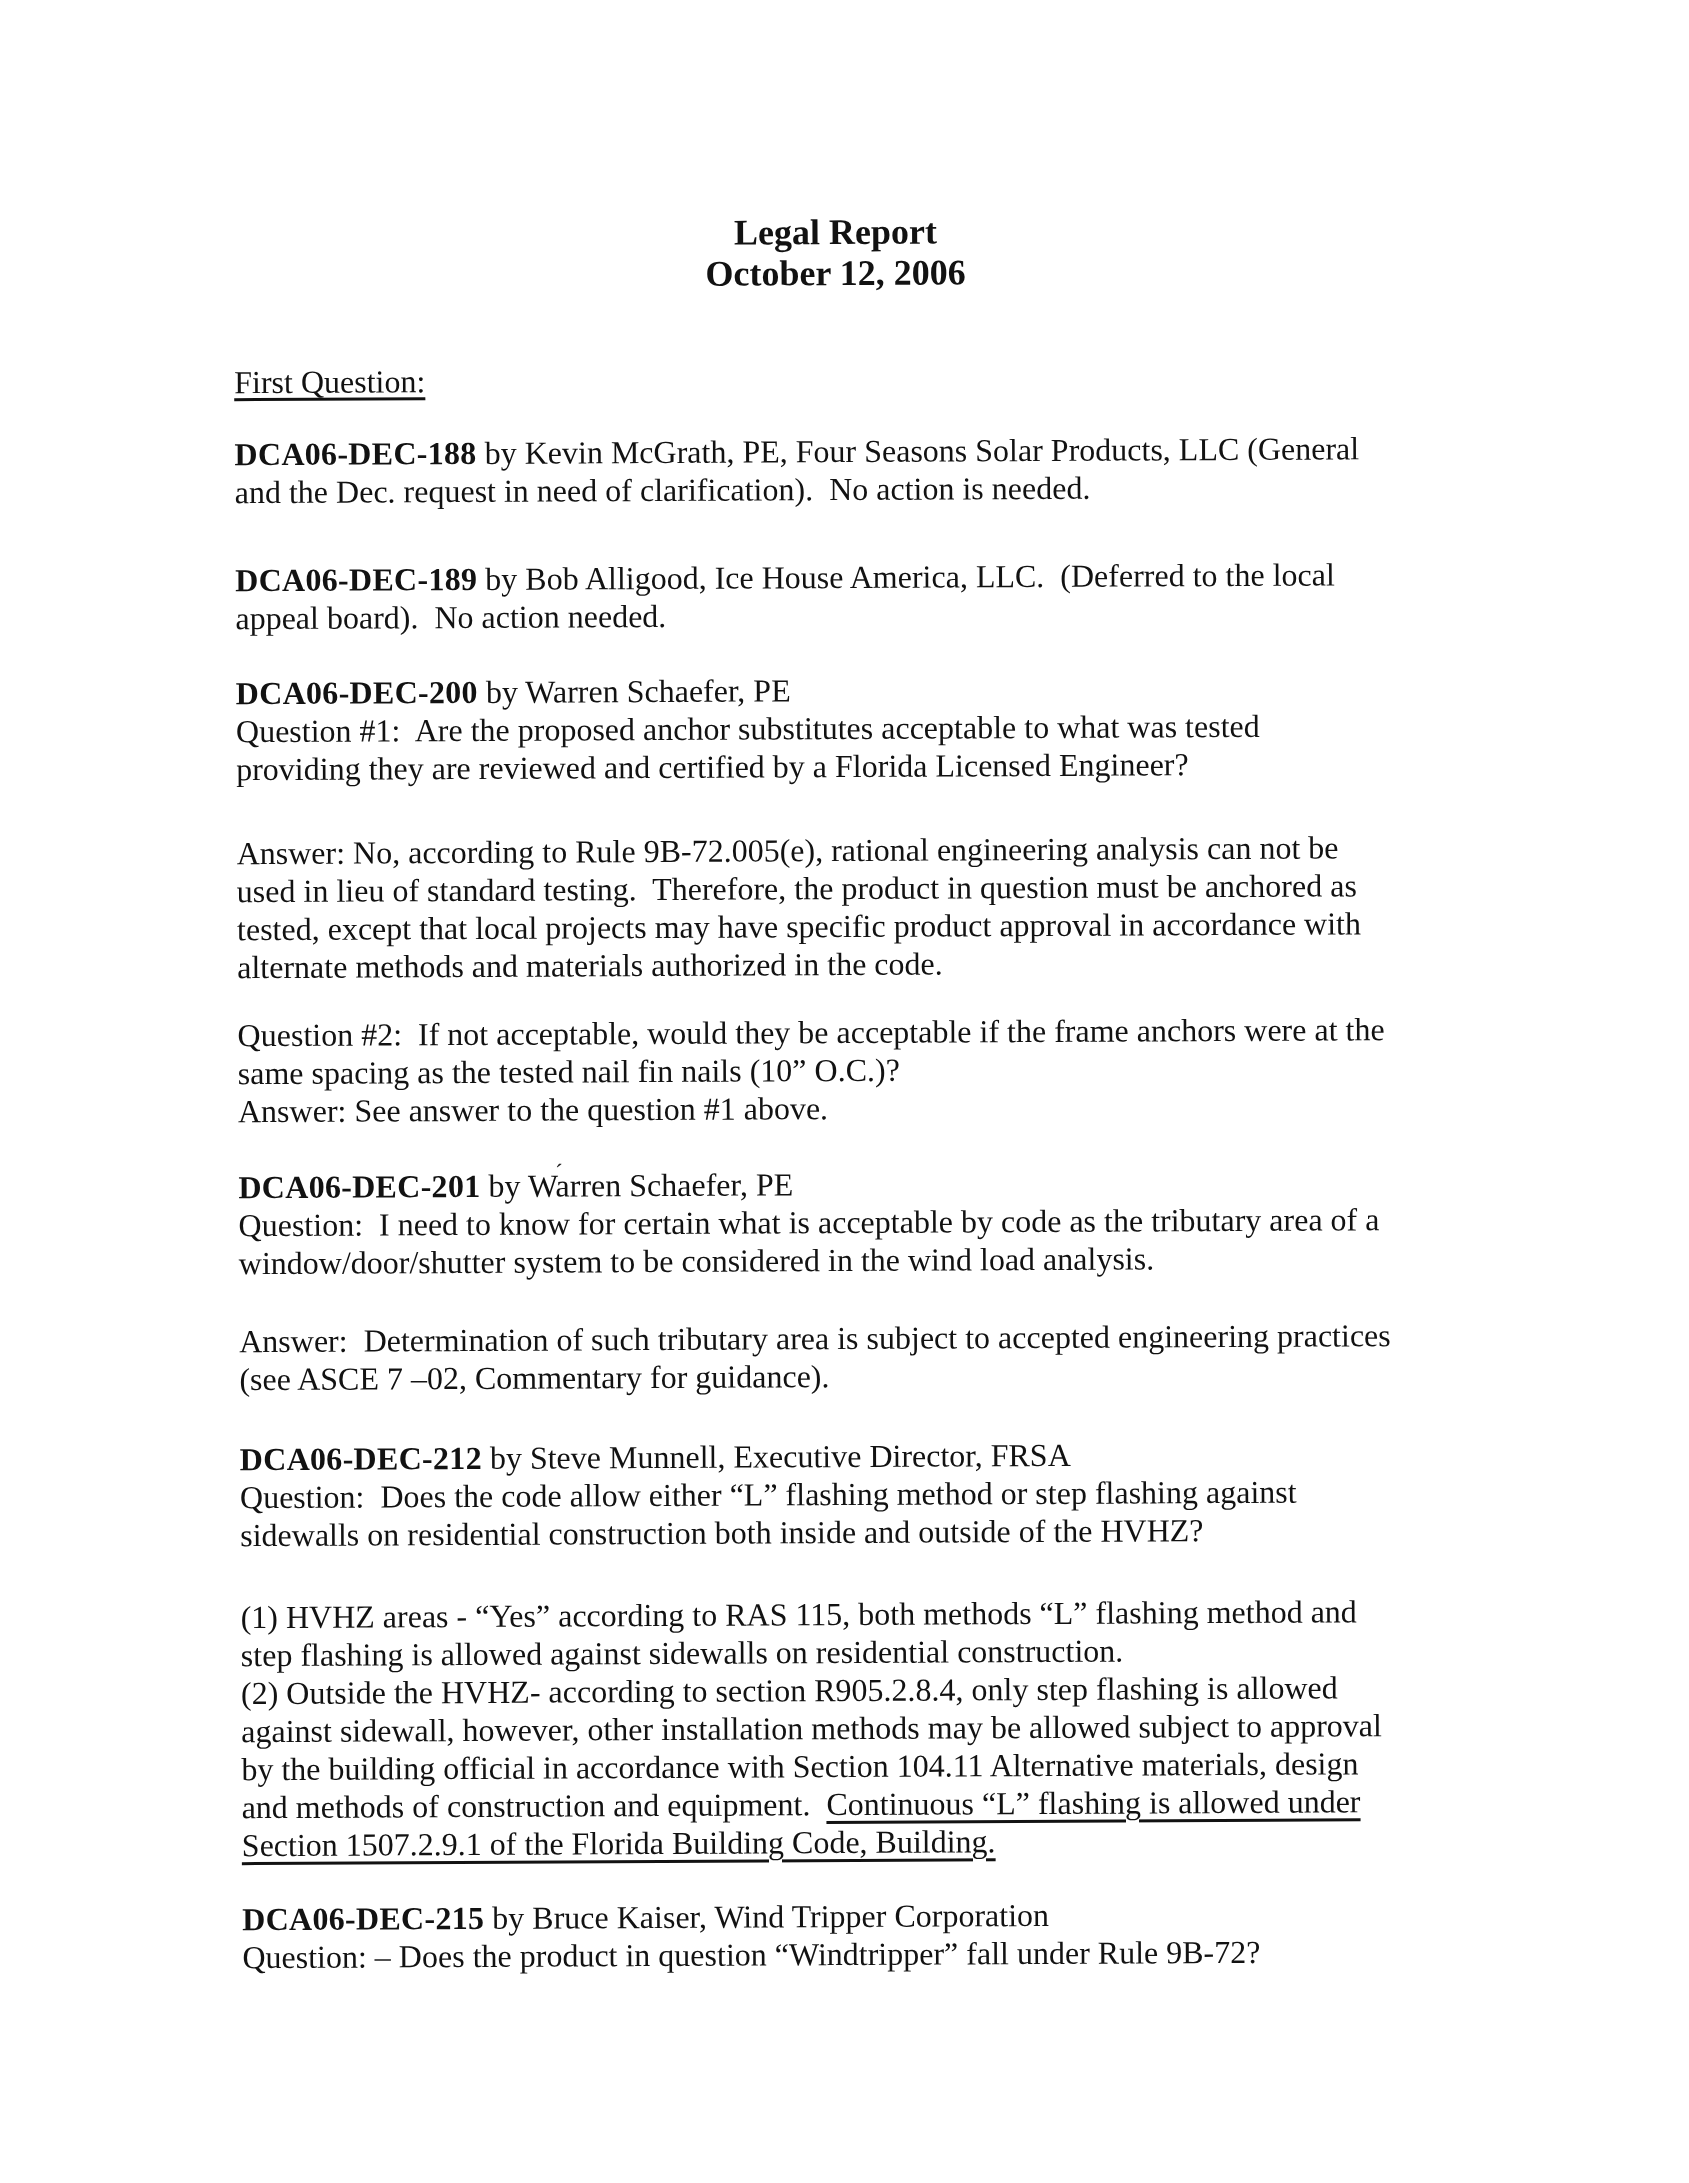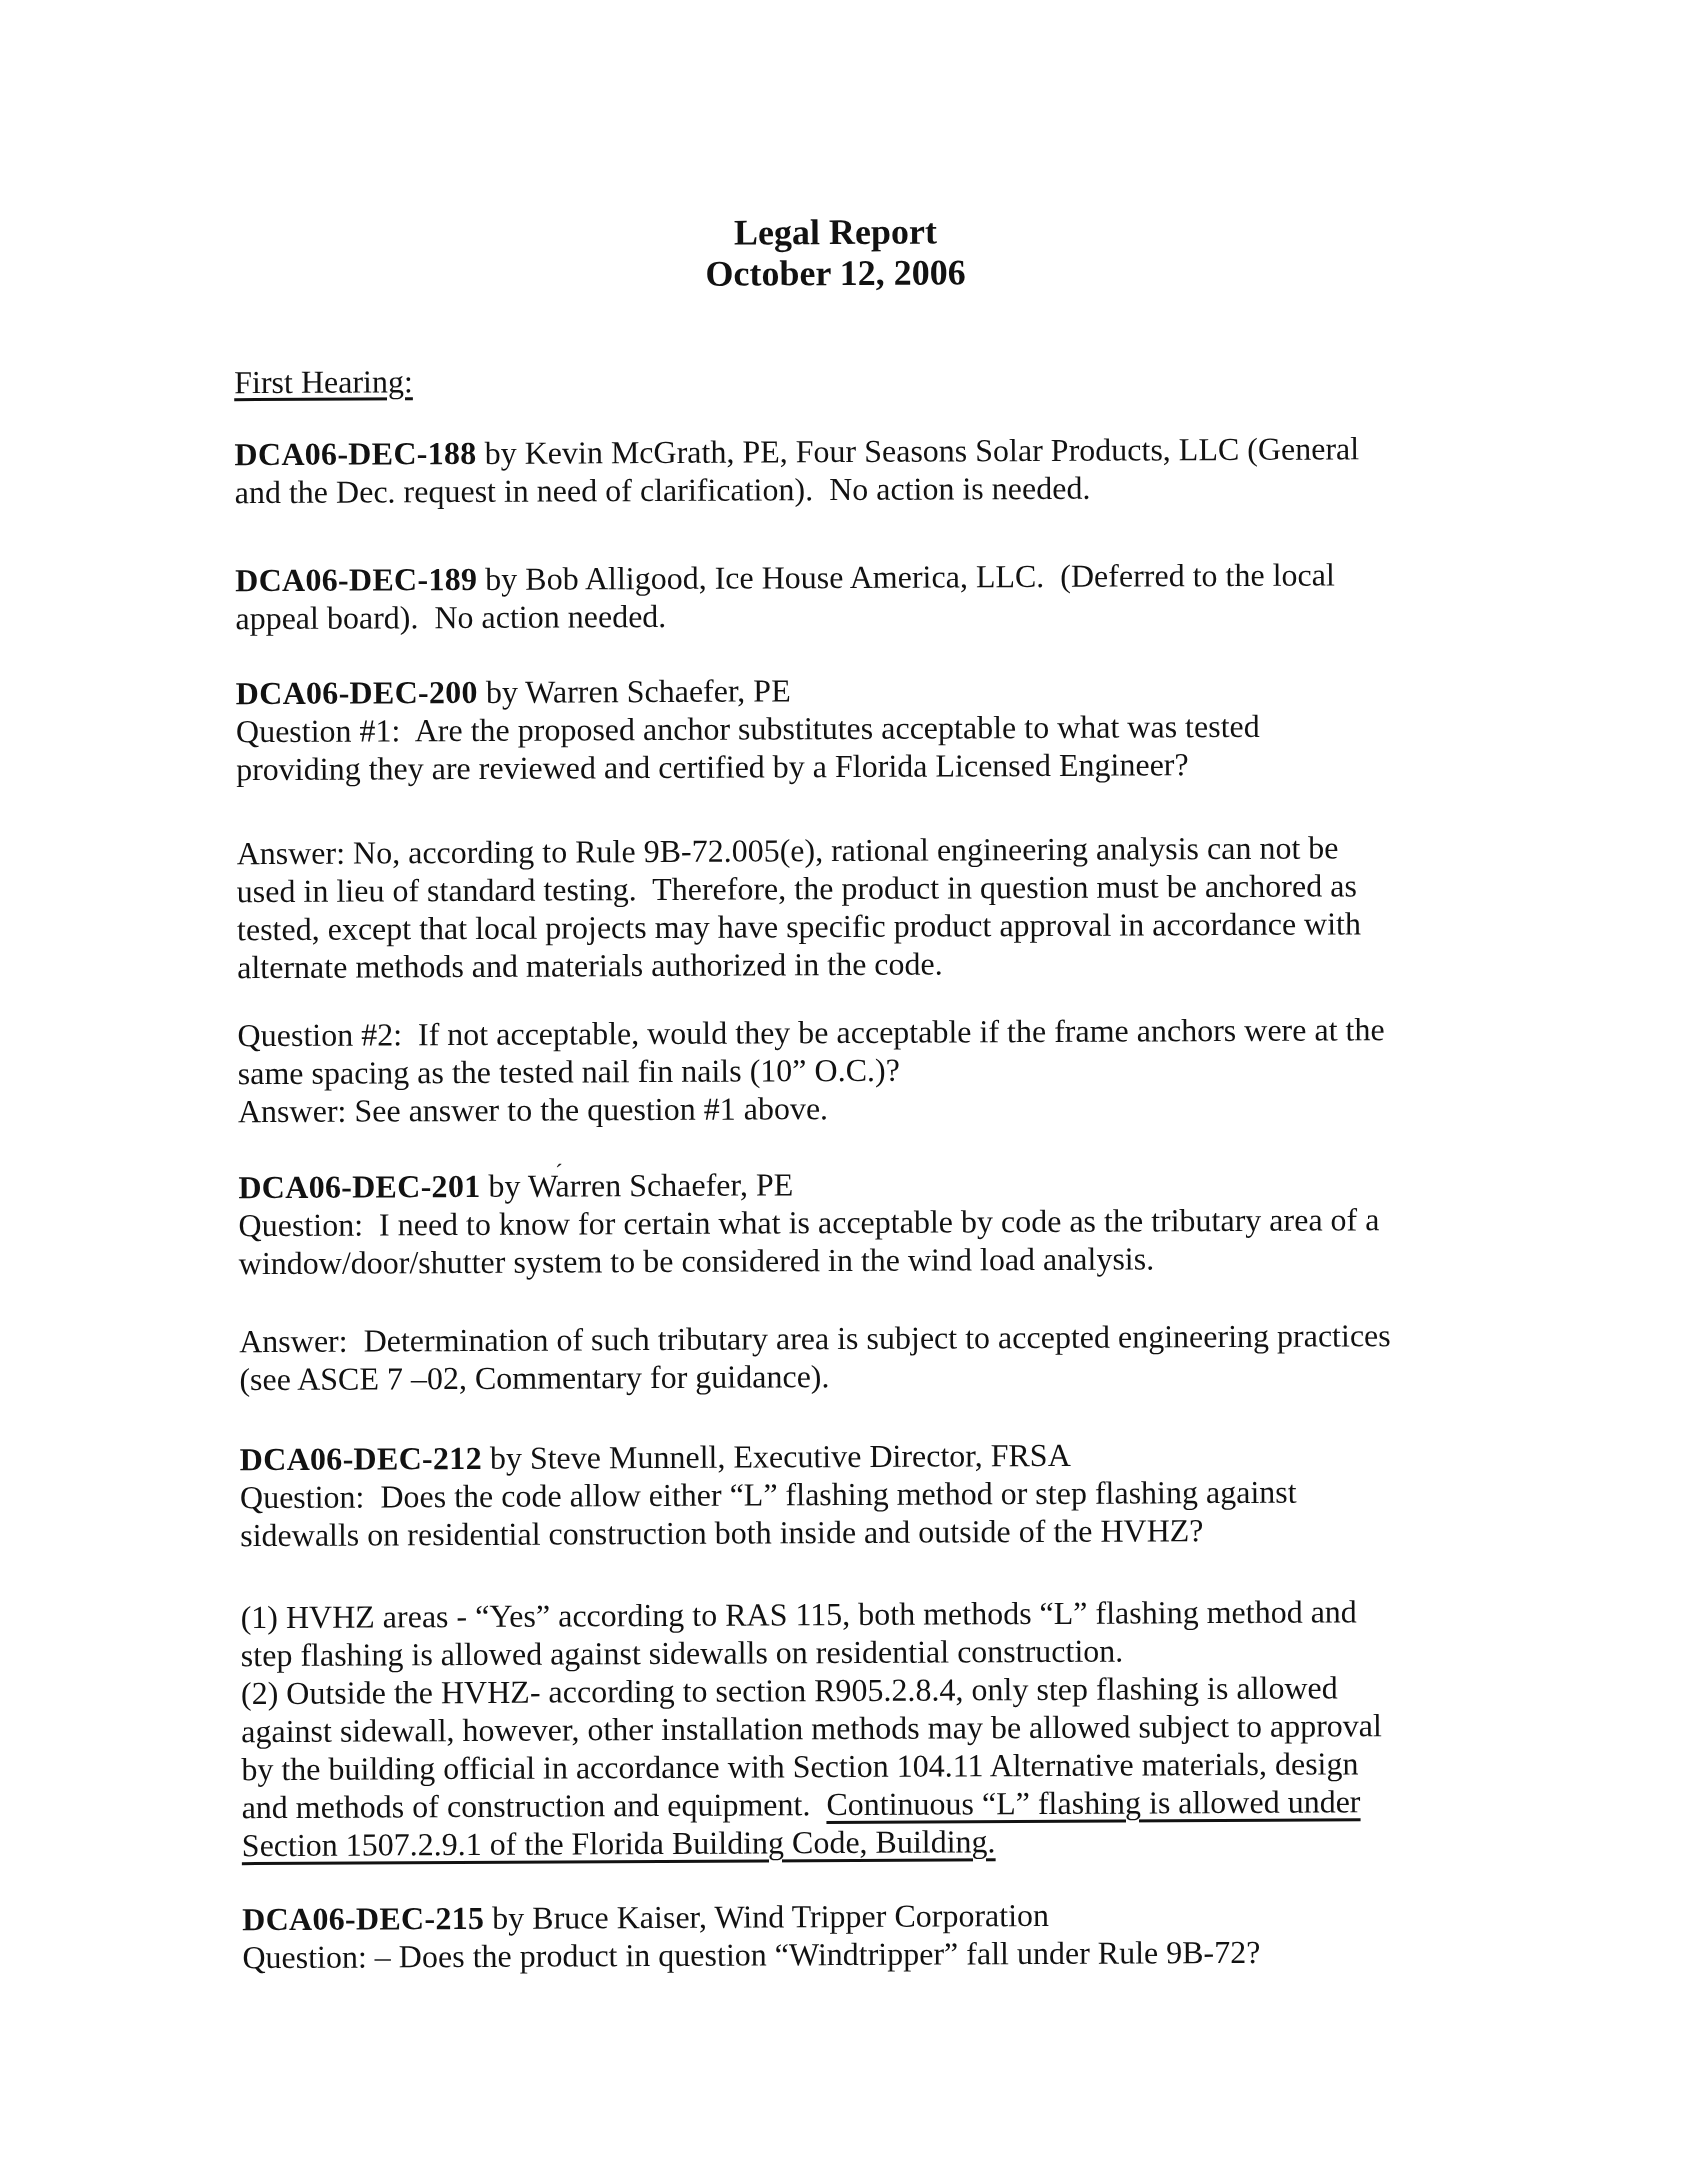--- a/index.html
+++ b/index.html
@@ -76,21 +76,21 @@
 <body>
 
 <div class="page">
   <div class="sheet">
 
     <header class="title-block">
       <div>Legal Report</div>
       <div>October 12, 2006</div>
     </header>
 
-    <div class="heading"><span class="hline">First Hearing:</span></div>
+    <div class="heading"><span class="hline">First Question:</span></div>
 
     <p class="para" style="margin-top:34px">
       <span class="line"><span class="code">DCA06-DEC-188</span><span> by Kevin McGrath, PE, Four Seasons Solar Products, LLC (General</span></span>
       <span class="line">and the Dec. request in need of clarification).  No action is needed.</span>
     </p>
 
     <p class="para" style="margin-top:50px">
       <span class="line"><span class="code">DCA06-DEC-189</span><span> by Bob Alligood, Ice House America, LLC.  (Deferred to the local</span></span>
       <span class="line">appeal board).  No action needed.</span>
     </p>

